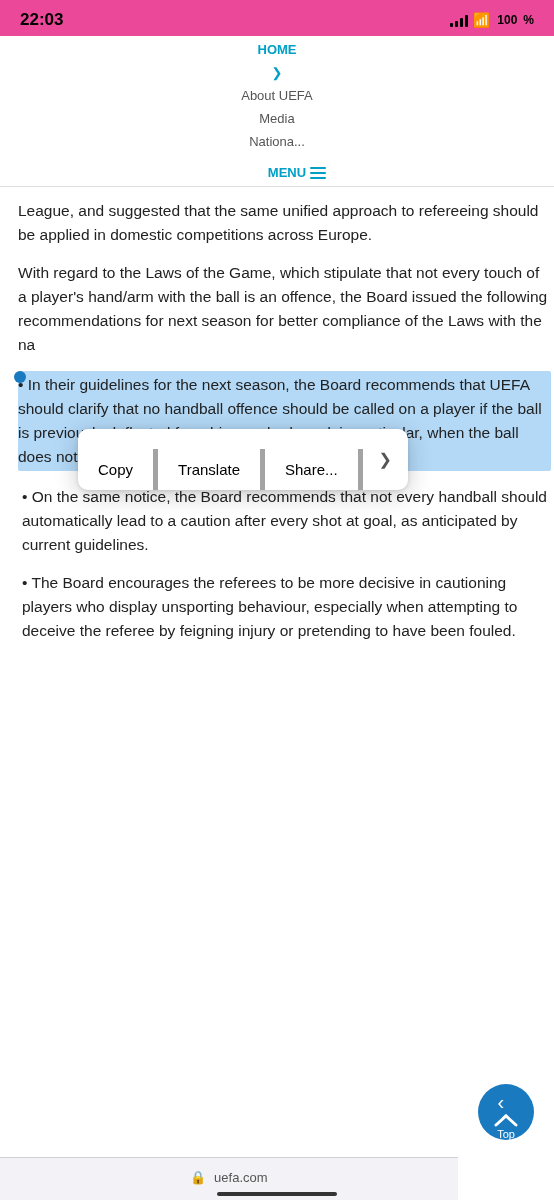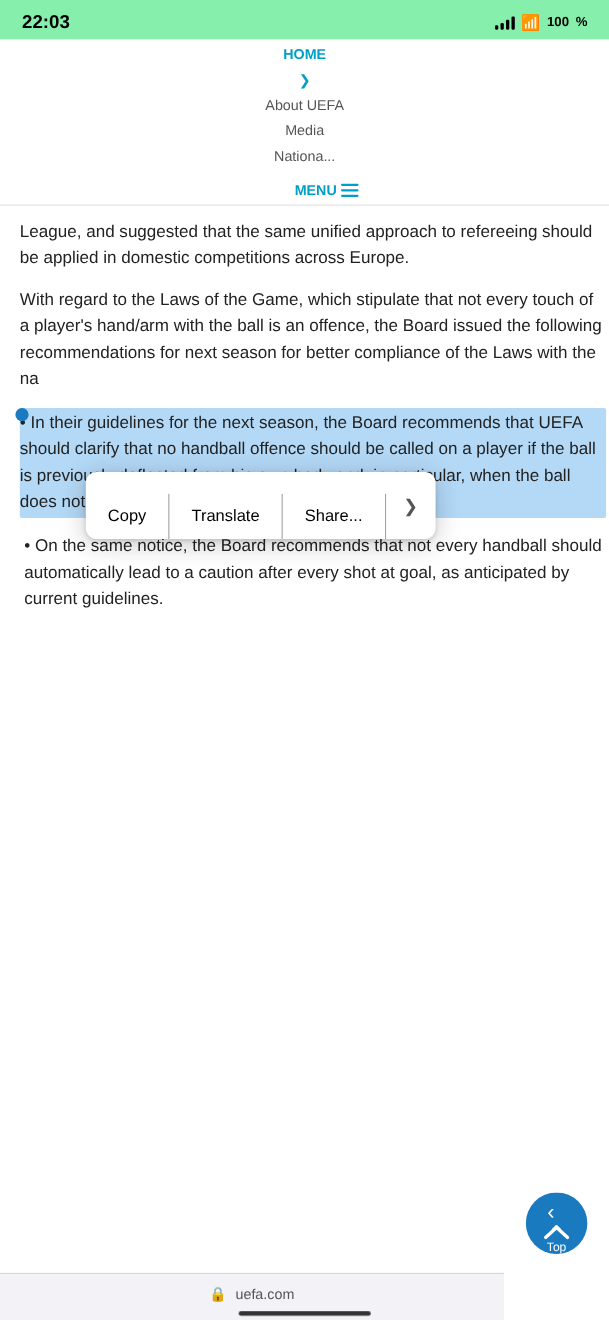--- a/index.html
+++ b/index.html
@@ -11,21 +11,21 @@
       min-height: 1200px;
       overflow-x: hidden;
     }
 
     
     .status-bar {
       display: flex;
       justify-content: space-between;
       align-items: center;
       padding: 8px 20px 4px 20px;
-      background: #86efac;
+      background: #ec4899;
       height: 36px;
     }
     .status-time {
       font-size: 17px;
       font-weight: 600;
       color: #000;
     }
     .status-icons {
       display: flex;
       align-items: center;
@@ -130,21 +130,21 @@
       padding: 0;
       z-index: 100;
       overflow: hidden;
     }
     .context-menu-item {
       padding: 12px 20px;
       font-size: 15px;
       color: #000;
       cursor: pointer;
       white-space: nowrap;
-      border-right: 1px solid #a3a3a3;
+      border-right: 5px solid #a3a3a3;
       margin-top: 20px;
     }
     .context-menu-item:last-child {
       border-right: none;
     }
     .context-menu-arrow {
       padding: 12px 16px;
       font-size: 16px;
       color: #555;
       cursor: pointer;
@@ -322,20 +322,23 @@
       <span style="font-size:15.5px;line-height:1.55;color:#222;">
         <span style="font-weight:400;">• </span>In their guidelines for the next season, the Board recommends that UEFA should clarify that no handball offence should be called on a player if the ball is previously deflected from his own body and, in particular, when the ball does not go towards the goal.<span class="handle-bottom"></span>
       </span>
     </div>
   </div>
 
   <div class="bullet-item">
     <span>• On the same notice, the Board recommends that not every handball should automatically lead to a caution after every shot at goal, as anticipated by current guidelines.</span>
   </div>
 
+  <div class="bullet-item">
+    <span>• The Board encourages the referees to be more decisive in cautioning players who display unsporting behaviour, especially when attempting to deceive the referee by feigning injury or pretending to have been fouled.</span>
+  </div>
 
 
 </div>
 
 <div class="scroll-top-btn">
   <span class="chevron-up">‹<br>⌃</span>
   <div style="display:flex;flex-direction:column;align-items:center;justify-content:flex-end;position:absolute;top:0;left:0;width:56px;height:56px;">
     <svg width="24" height="14" viewBox="0 0 24 14">
       <polyline points="2,12 12,3 22,12" fill="none" stroke="white" stroke-width="3" stroke-linecap="round" stroke-linejoin="round"></polyline>
     </svg>

